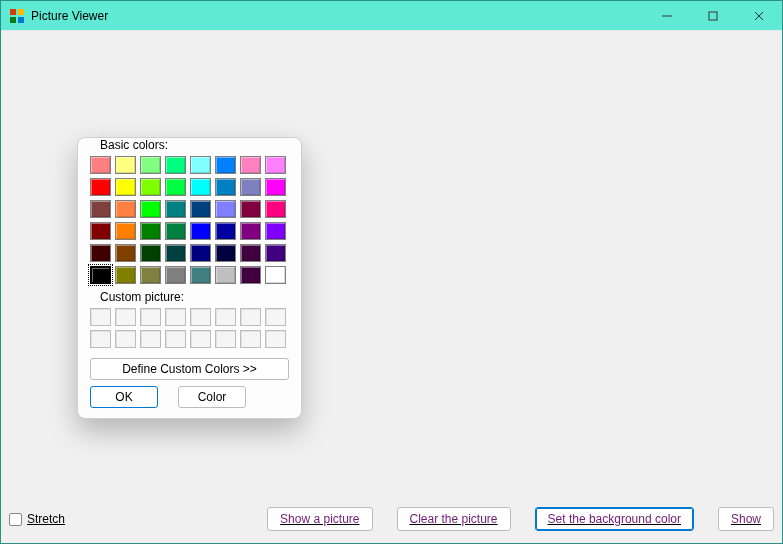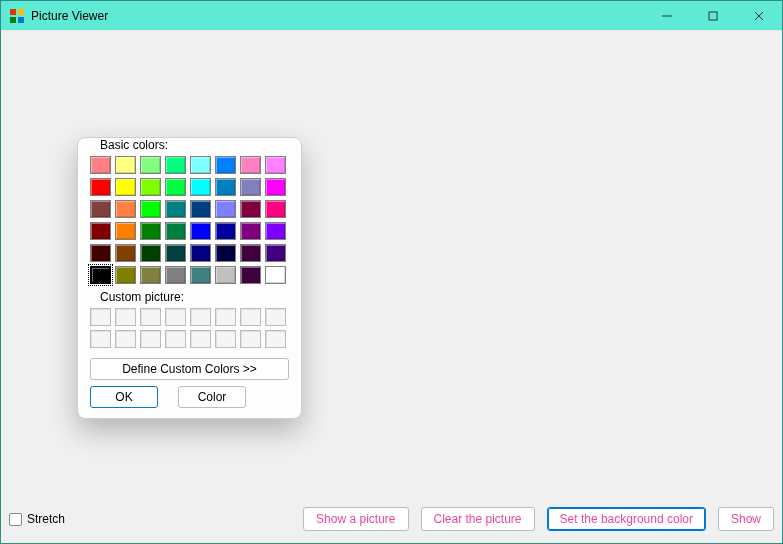--- a/index.html
+++ b/index.html
@@ -50,37 +50,38 @@
     position: absolute;
     top: 30px; left: 0; right: 0; bottom: 0;
     background: #f0f0f0;
   }
   .bottom-bar {
     position: absolute;
     bottom: 12px;
     left: 8px; right: 8px;
     display: flex;
     align-items: center;
-    gap: 12px;
+    gap: 24px;
+    text-decoration: underline;
   }
   .spacer { flex: 1; }
   .checkbox-wrap {
     display: flex; align-items: center; gap: 5px;
     font-size: 12px; color: #000;
   }
   .checkbox {
     width: 13px; height: 13px; border: 1px solid #888; background: #fff; border-radius: 2px;
   }
   .btn {
     padding: 4px 12px;
     background: #fff;
     border: 1px solid #bcbcbc;
     border-radius: 3px;
     font-size: 12px;
-    color: #ec4899;
+    color: #701a75;
     cursor: default;
     white-space: nowrap;
   }
   .btn.focused {
     border: 1px solid #0078d4;
     box-shadow: 0 0 0 1px #0078d4 inset;
   }
   
   .dialog {
     position: absolute;

